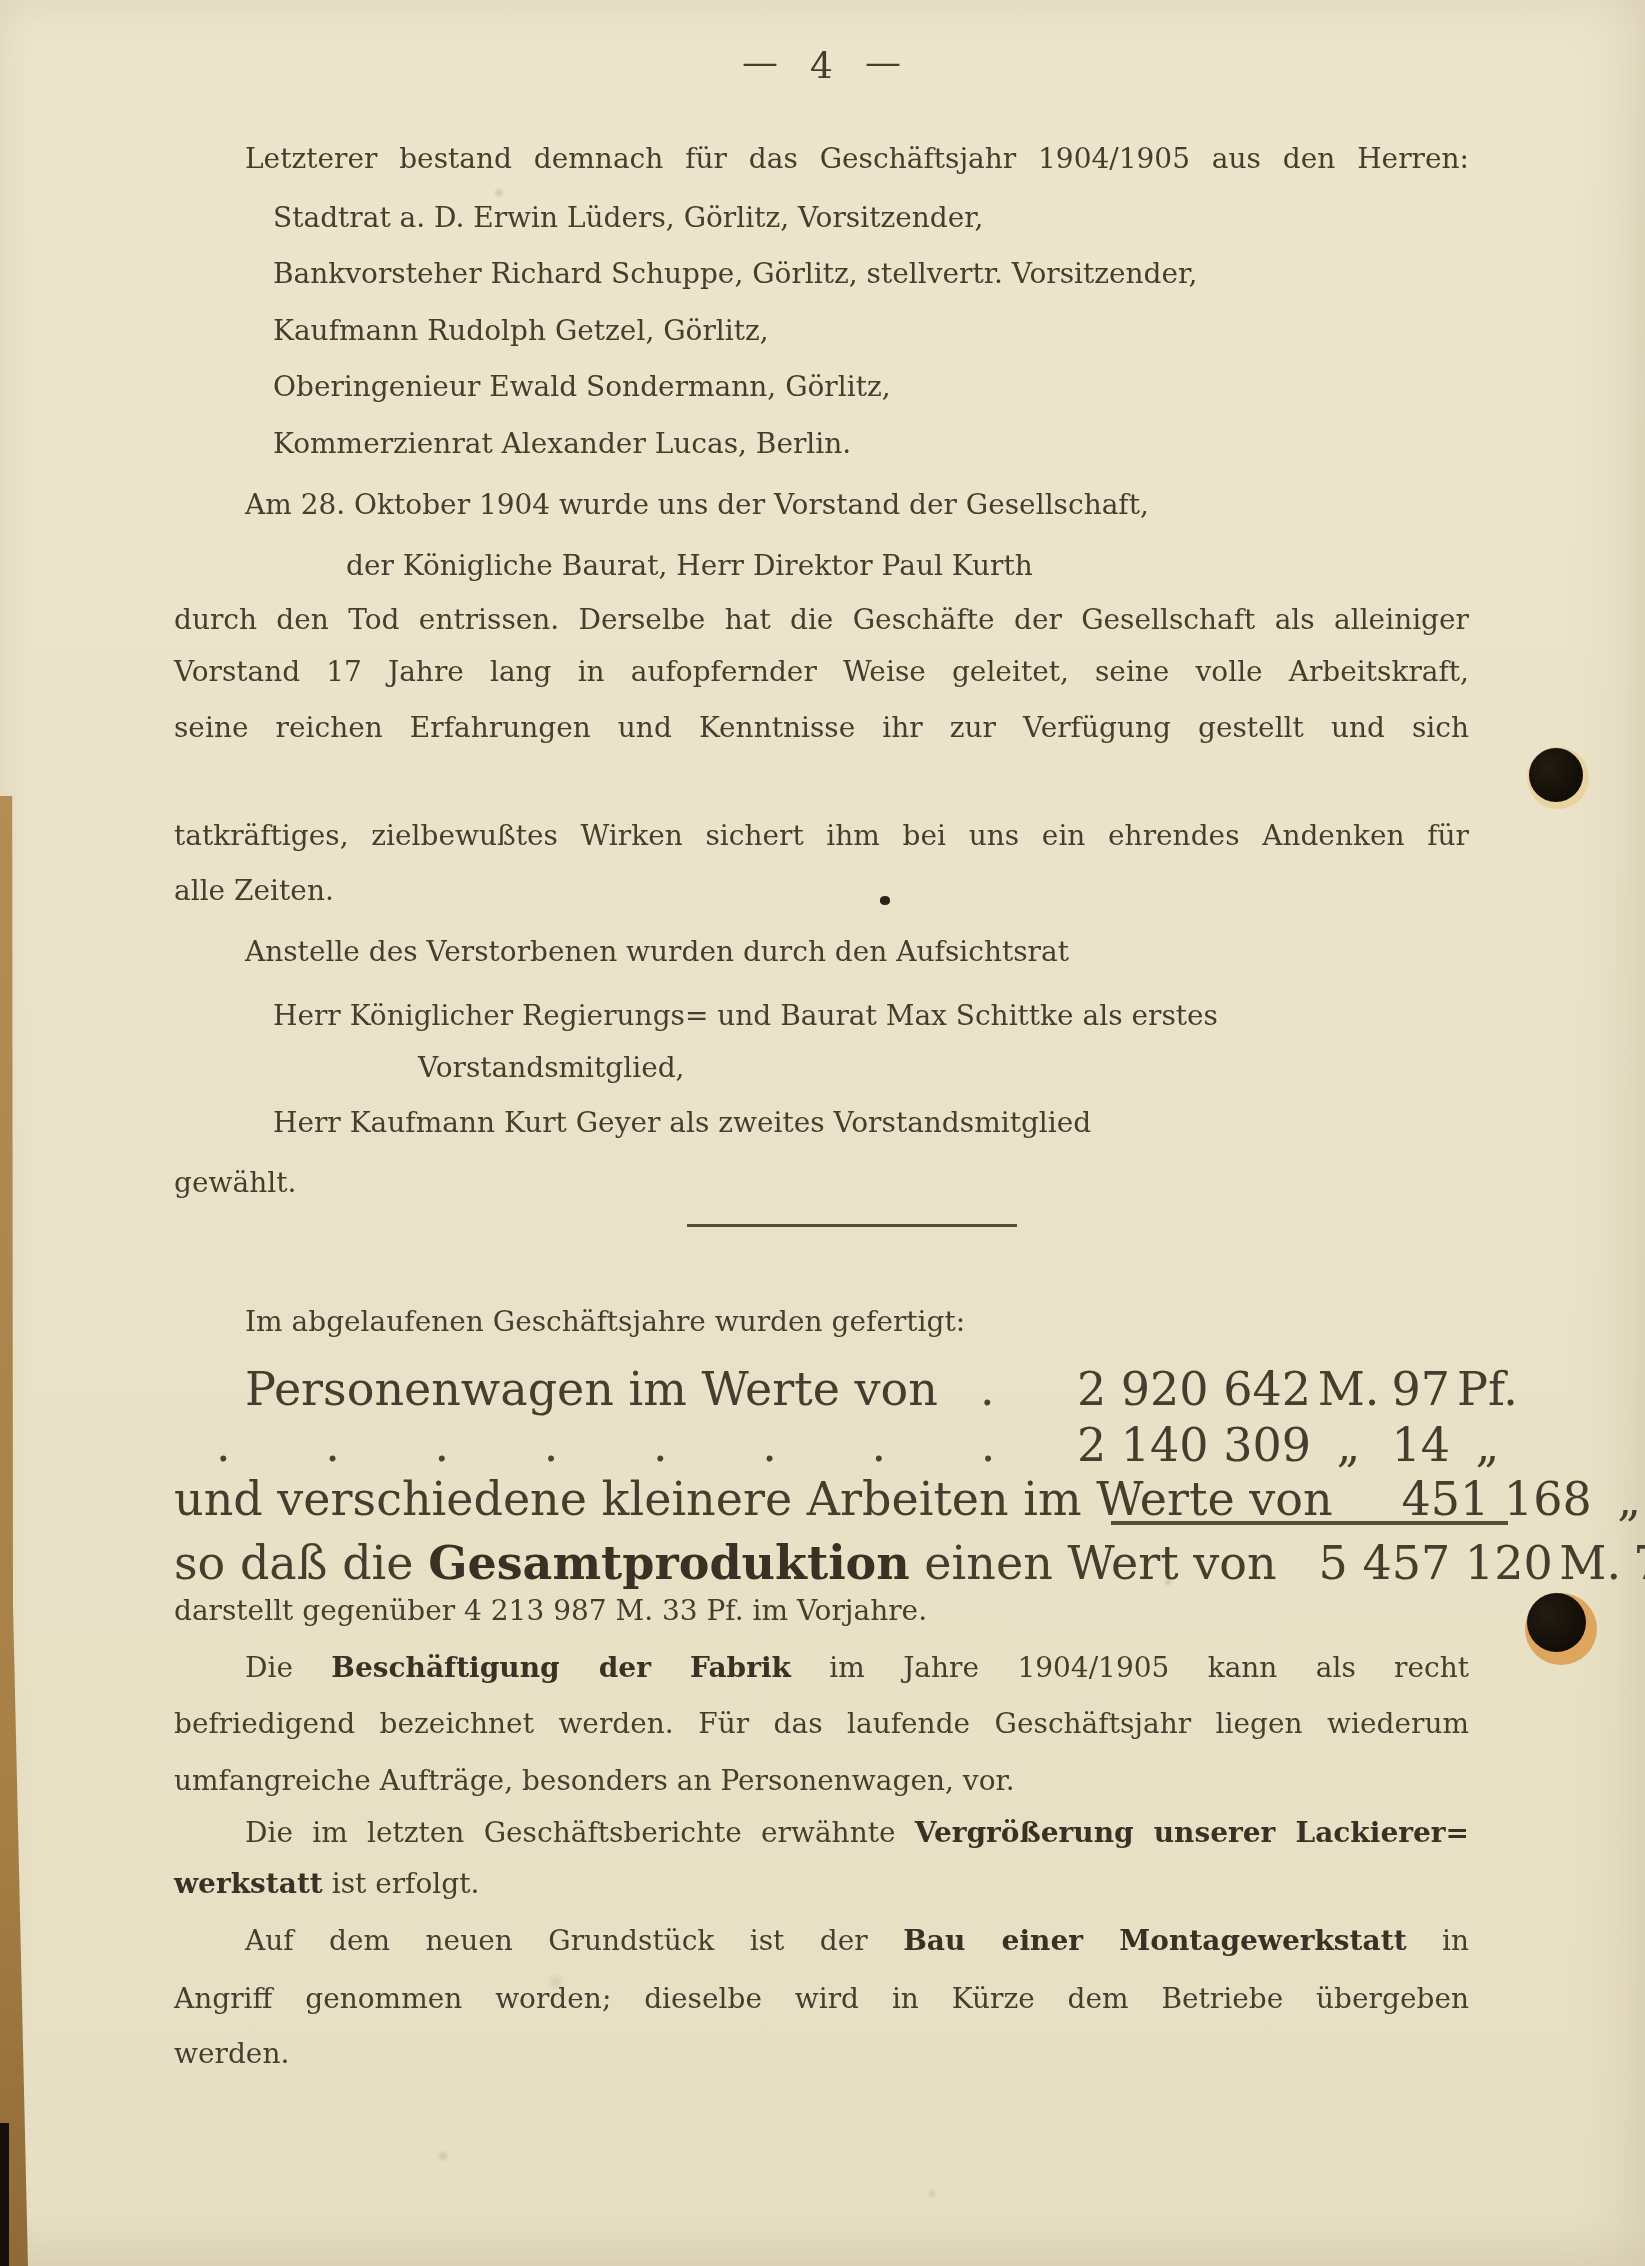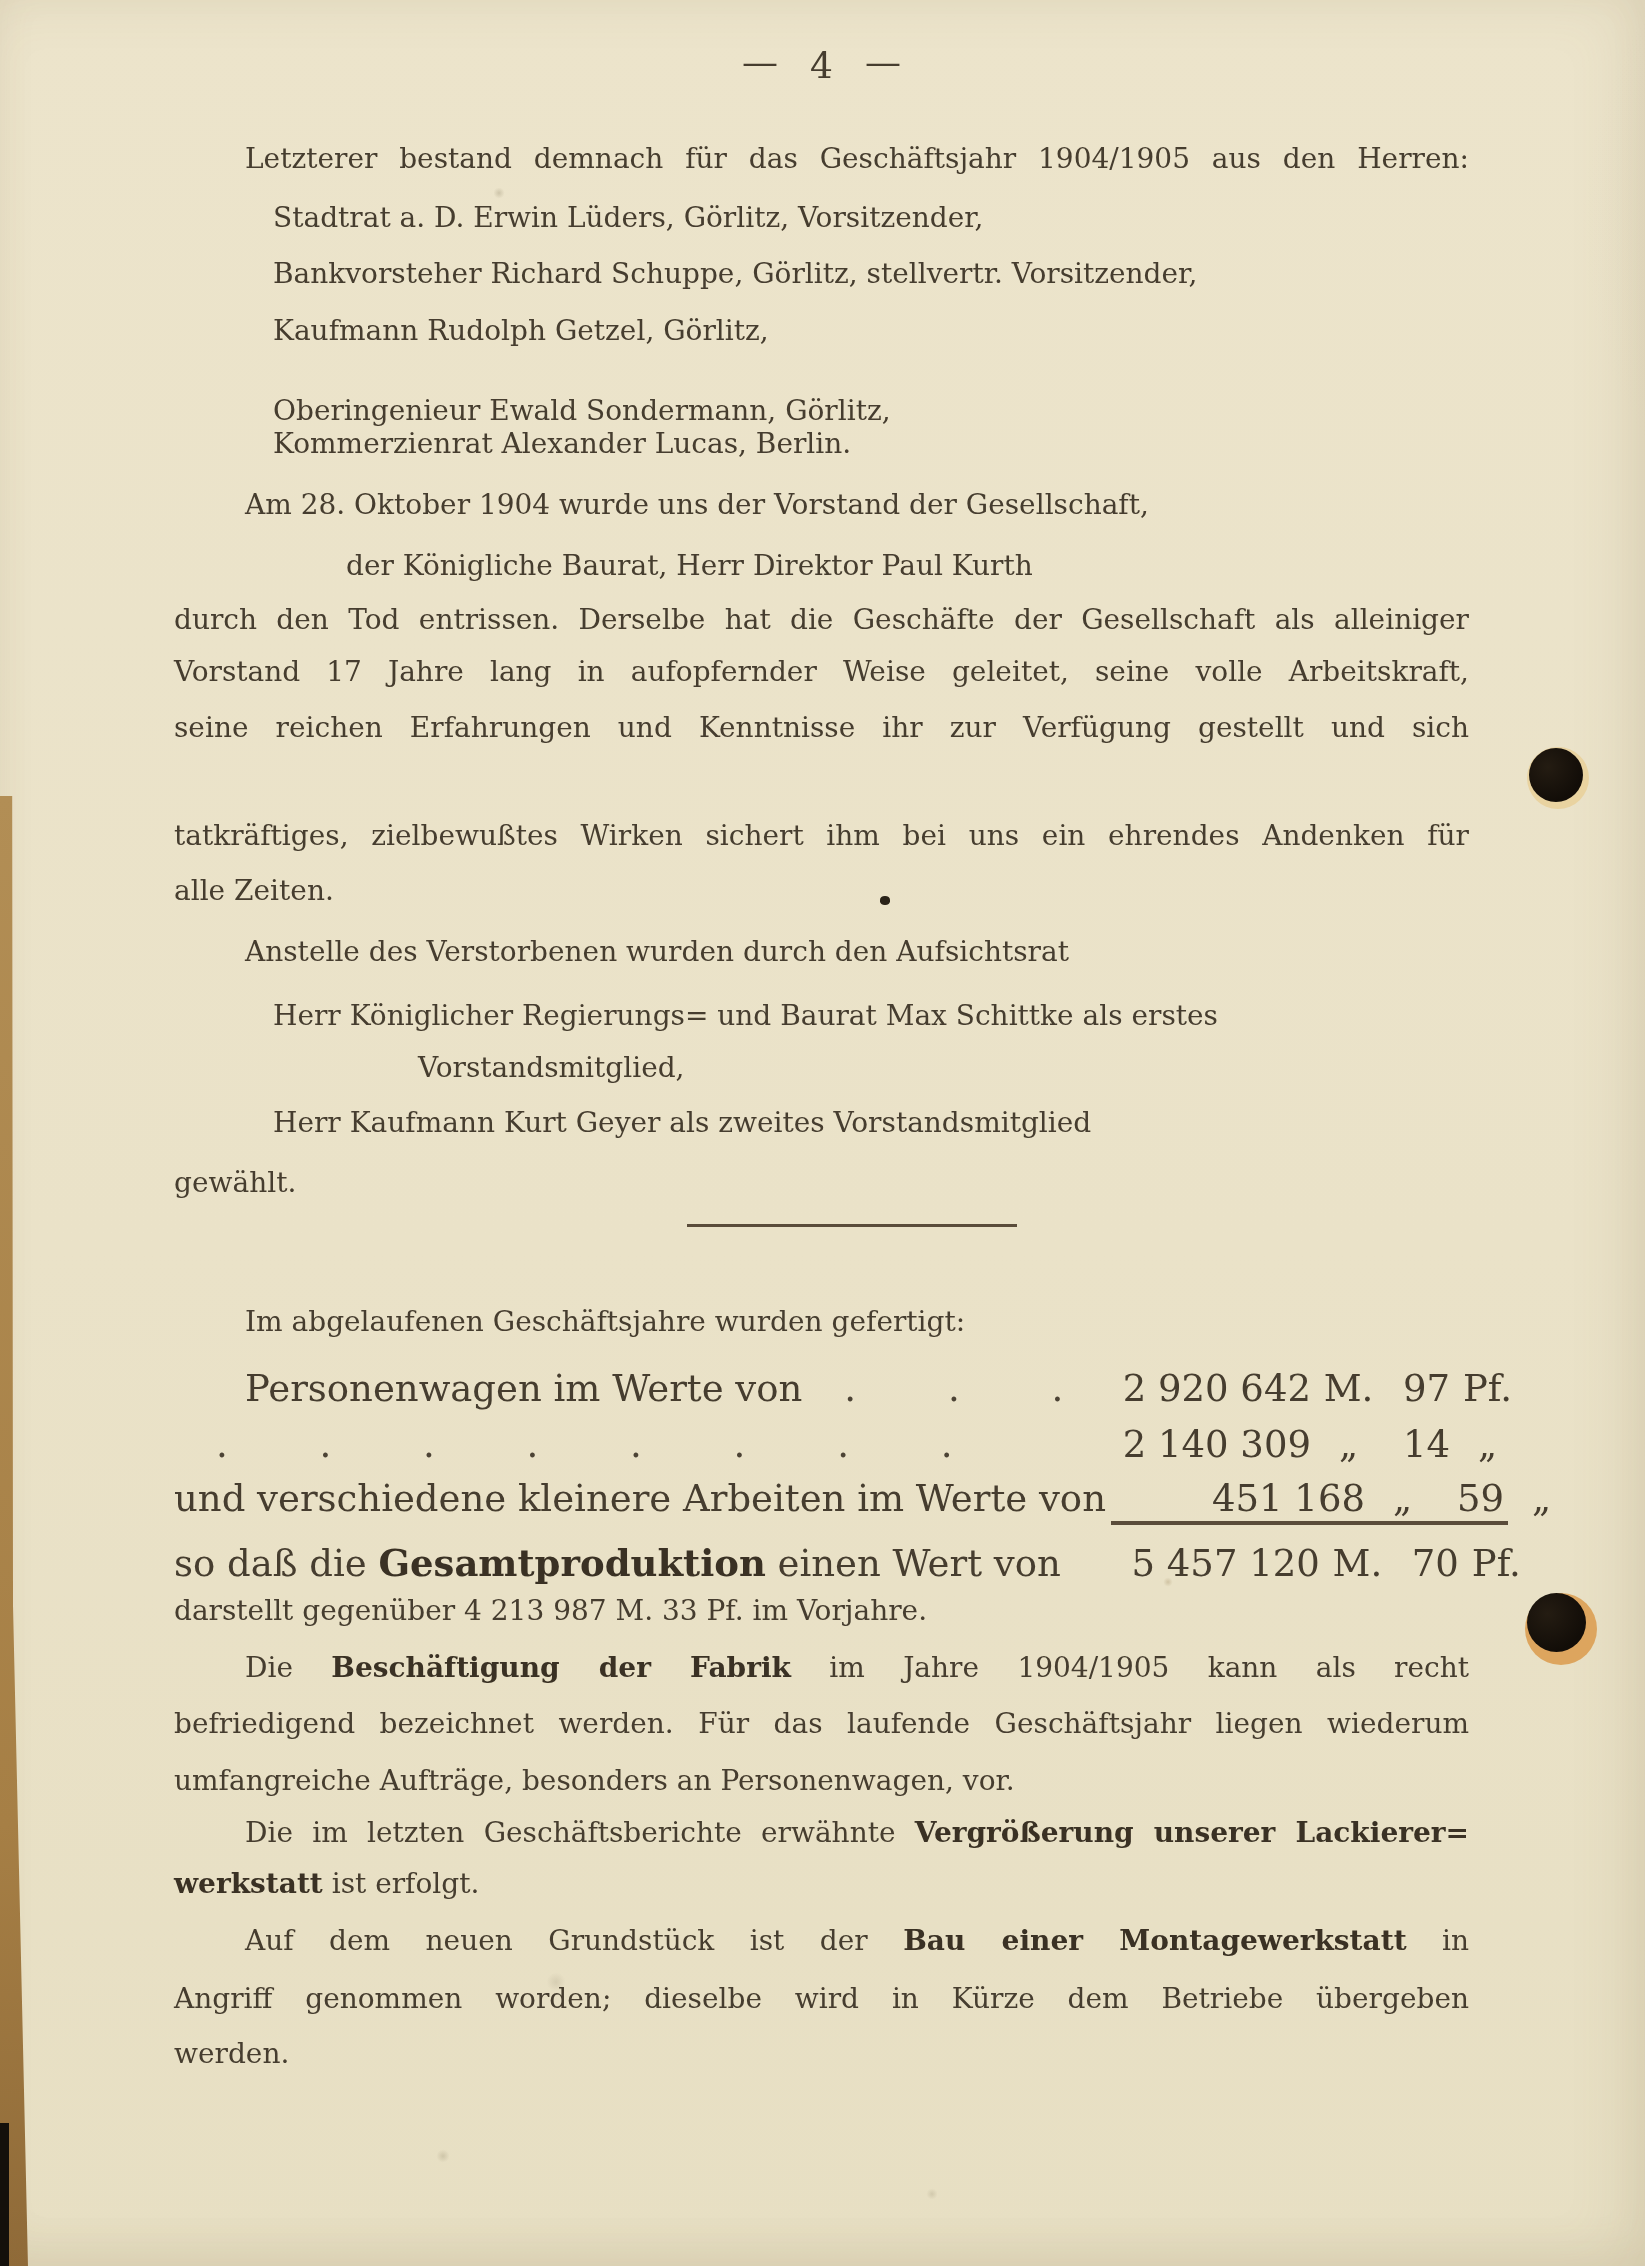--- a/index.html
+++ b/index.html
@@ -20,21 +20,21 @@
     font-family:"DejaVu Serif","Liberation Serif",serif;
     color:#463d2f;
   }
   .ln{position:absolute;height:56px;line-height:36px;font-size:28px;white-space:nowrap;}
   .j{white-space:normal;text-align:justify;width:1295px;}
   .j::after{content:"";display:inline-block;width:100%;height:0;}
   .b{font-weight:bold;color:#3a3124;}
   .header{position:absolute;top:38px;left:174px;width:1295px;text-align:center;font-size:36px;line-height:56px;}
   .header .dash{margin:0 32px;position:relative;top:-3.8px;}
   .divider{position:absolute;background:#5a4c3a;}
-  .table-row{position:absolute;left:174px;width:1351px;height:56px;line-height:56px;font-size:37px;display:flex;align-items:baseline;}
+  .table-row{position:absolute;left:174px;width:1351px;height:56px;line-height:56px;font-size:46px;display:flex;align-items:baseline;}
   .table-row .lbl{white-space:nowrap;}
   .table-row .ind{padding-left:71px;}
   .table-row .dots{flex:1 1 auto;overflow:hidden;white-space:nowrap;letter-spacing:40px;padding-left:42px;color:#4c4335;}
   .table-row .amt{flex:0 0 217px;text-align:right;white-space:nowrap;}
   .table-row .cur{flex:0 0 75px;text-align:center;white-space:nowrap;}
   .table-row .pf{flex:0 0 64px;text-align:right;white-space:nowrap;}
   .table-row .unit{flex:0 0 75px;text-align:center;white-space:nowrap;}
   .hole{position:absolute;border-radius:50%;}
   .hole .inner{position:absolute;border-radius:50%;background:radial-gradient(circle at 35% 35%, #241c12, #120d08 70%);}
   .hole1{left:1527px;top:747px;width:62px;height:62px;background:#e9d3a0;}
@@ -64,21 +64,21 @@
 
   <div class="header">
     <span class="dash">—</span><span>4</span><span class="dash">—</span>
   </div>
 
   <div class="ln j" style="top:141px;left:174px;text-indent:71px;">Letzterer bestand demnach für das Geschäftsjahr 1904/1905 aus den Herren:</div>
 
   <div class="ln" style="top:200px;left:273px;">Stadtrat a. D. Erwin Lüders, Görlitz, Vorsitzender,</div>
   <div class="ln" style="top:256px;left:273px;">Bankvorsteher Richard Schuppe, Görlitz, stellvertr. Vorsitzender,</div>
   <div class="ln" style="top:313px;left:273px;">Kaufmann Rudolph Getzel, Görlitz,</div>
-  <div class="ln" style="top:369px;left:273px;margin-top:24px;">Oberingenieur Ewald Sondermann, Görlitz,</div>
+  <div class="ln" style="top:369px;left:273px;">Oberingenieur Ewald Sondermann, Görlitz,</div>
   <div class="ln" style="top:426px;left:273px;">Kommerzienrat Alexander Lucas, Berlin.</div>
 
   <div class="ln" style="top:487px;left:174px;text-indent:71px;">Am 28. Oktober 1904 wurde uns der Vorstand der Gesellschaft,</div>
   <div class="ln" style="top:548px;left:346px;">der Königliche Baurat, Herr Direktor Paul Kurth</div>
   <div class="ln j" style="top:602px;left:174px;">durch den Tod entrissen. Derselbe hat die Geschäfte der Gesellschaft als alleiniger</div>
   <div class="ln j" style="top:654px;left:174px;">Vorstand 17 Jahre lang in aufopfernder Weise geleitet, seine volle Arbeitskraft,</div>
   <div class="ln j" style="top:710px;left:174px;">seine reichen Erfahrungen und Kenntnisse ihr zur Verfügung gestellt und sich</div>
   <div class="ln j" style="top:818px;left:174px;">tatkräftiges, zielbewußtes Wirken sichert ihm bei uns ein ehrendes Andenken für</div>
   <div class="ln" style="top:873px;left:174px;">alle Zeiten.</div>
 

